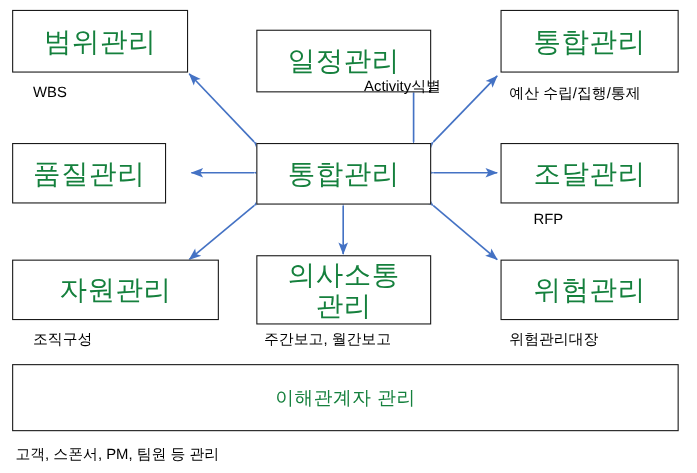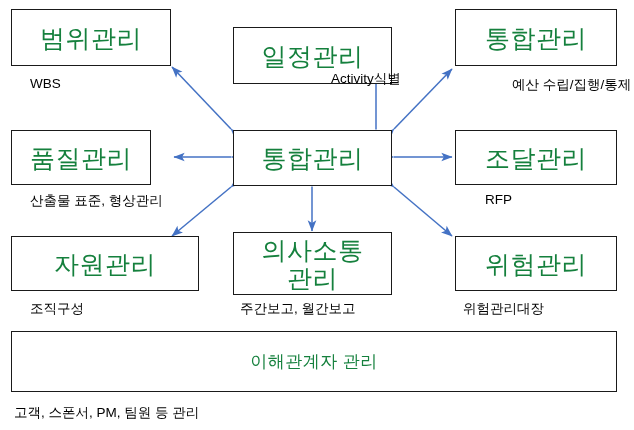--- a/index.html
+++ b/index.html
@@ -91,26 +91,25 @@
   <div class="caption" style="left:30px; top:76px;text-align:right;">WBS</div>
 
   <div class="node" style="left:233px; top:9px; width:159px; height:57px;margin-top:18px;">
     <span class="node-label">일정관리</span>
   </div>
   <div class="caption" style="left:331px; top:70px;">Activity식별</div>
 
   <div class="node" style="left:455px; top:9px; width:162px; height:57px;">
     <span class="node-label">통합관리</span>
   </div>
-  <div class="caption" style="left:512px; top:76px;">예산 수립/집행/통제</div>
+  <div class="caption" style="left:463px; top:76px;">예산 수립/집행/통제</div>
 
   <div class="node" style="left:11px; top:130px; width:140px; height:55px;">
     <span class="node-label">품질관리</span>
   </div>
-  <div class="caption" style="left:30px; top:192px;">산출물 표준, 형상관리</div>
 
   <div class="node" style="left:233px; top:130px; width:159px; height:56px;">
     <span class="node-label">통합관리</span>
   </div>
 
   <div class="node" style="left:455px; top:130px; width:162px; height:55px;">
     <span class="node-label">조달관리</span>
   </div>
   <div class="caption" style="left:485px; top:192px;">RFP</div>
 

